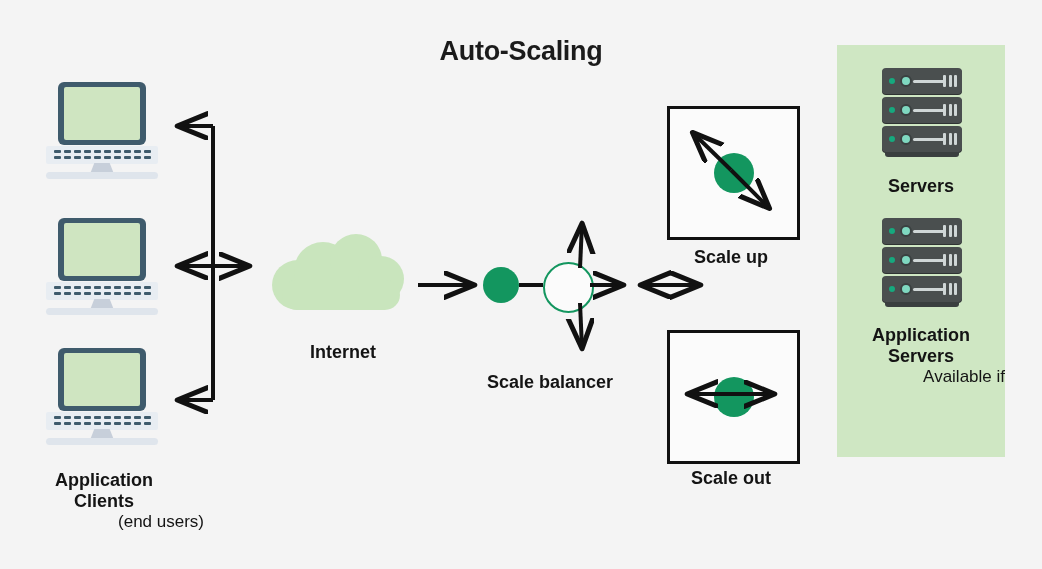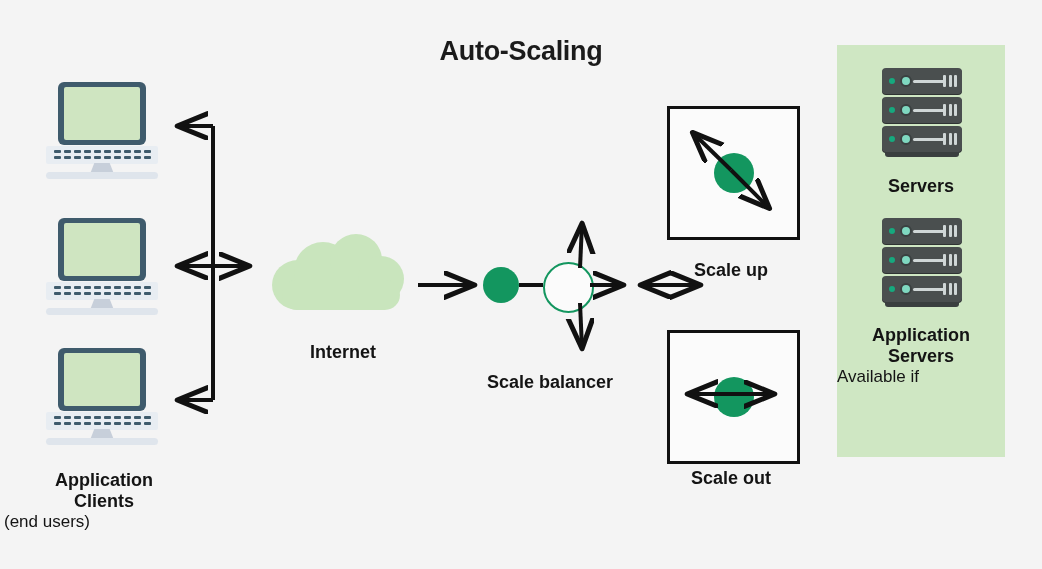--- a/index.html
+++ b/index.html
@@ -60,21 +60,21 @@
   .dot-open{border-radius:50%;background:#fbfbfb;border:2.5px solid #13965f;}
 
   
   .scalebox{
     border:3px solid #111;background:#fbfbfb;
   }
   .cap{
     text-align:center;font-weight:bold;font-size:18px;color:#141414;
   }
   .cap-sub{
-    text-align:left;font-weight:normal;font-size:17px;color:#141414;
+    text-align:right;font-weight:normal;font-size:17px;color:#141414;
   }
 
   
   #dc-panel{
     left:837px;top:45px;width:168px;height:412px;
     background:#cfe7c3;
   }
   .server-stack{width:80px;height:88px;}
   .srv{
     position:absolute;left:0;width:80px;height:26px;
@@ -202,21 +202,21 @@
   </div>
   <div class="abs cap" style="left:243px;top:342px;width:200px;">Internet</div>
 
   <div class="abs dot-filled" style="left:483px;top:267px;width:36px;height:36px;"></div>
   <div class="abs dot-open" style="left:543px;top:262px;width:47px;height:47px;"></div>
   <div class="abs cap" style="left:450px;top:372px;width:200px;">Scale balancer</div>
 
   <div class="abs scalebox" style="left:667px;top:106px;width:127px;height:128px;">
     <div class="abs dot-filled" style="left:44px;top:44px;width:40px;height:40px;"></div>
   </div>
-  <div class="abs cap" style="left:641px;top:260px;width:180px;">Scale up</div>
+  <div class="abs cap" style="left:641px;top:247px;width:180px;">Scale up</div>
 
   <div class="abs scalebox" style="left:667px;top:330px;width:127px;height:128px;">
     <div class="abs dot-filled" style="left:44px;top:44px;width:40px;height:40px;"></div>
   </div>
   <div class="abs cap" style="left:641px;top:468px;width:180px;">Scale out</div>
 
   <div class="abs" id="dc-panel"></div>
 
   <div class="abs server-stack" style="left:882px;top:68px;">
     <div class="srv" style="top:0px;">

